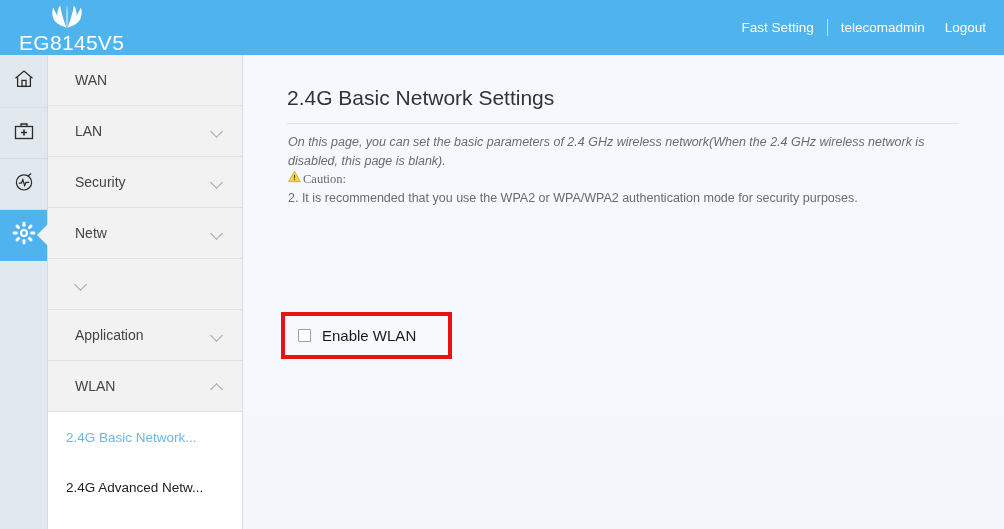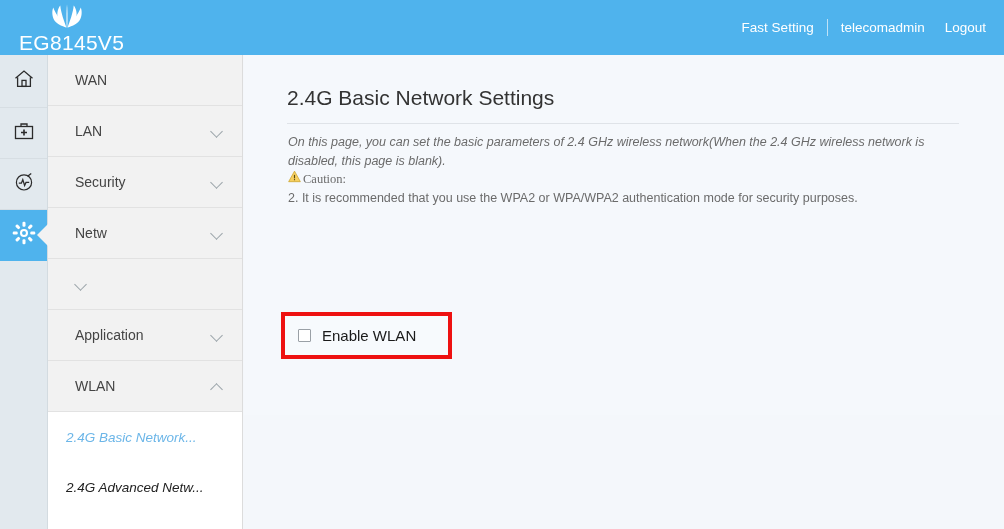--- a/index.html
+++ b/index.html
@@ -141,21 +141,20 @@
 
   
   .submenu {
     position: absolute;
     top: 412px; left: 48px;
     width: 195px;
     height: 117px;
     background: #ffffff;
     border-right: 1px solid #dcdcdc;
     box-sizing: border-box;
-    font-style: italic;
   }
   .submenu-item {
     height: 50px;
     display: flex;
     align-items: center;
     padding-left: 18px;
     box-sizing: border-box;
     font-size: 13.5px;
     color: #222222;
   }

